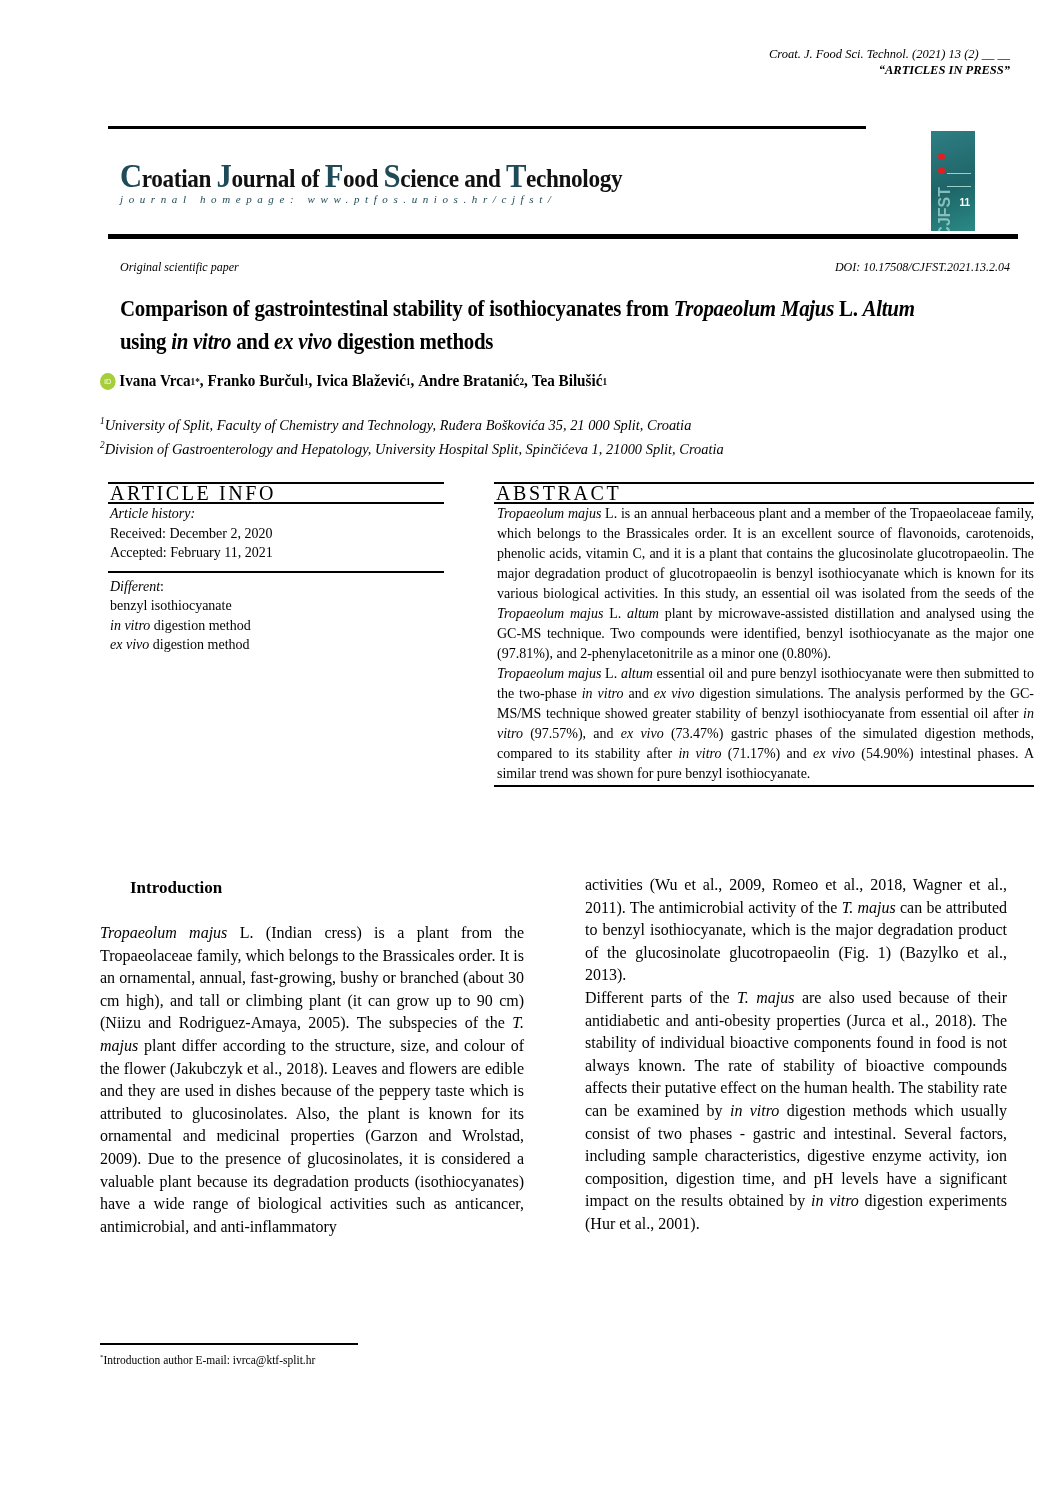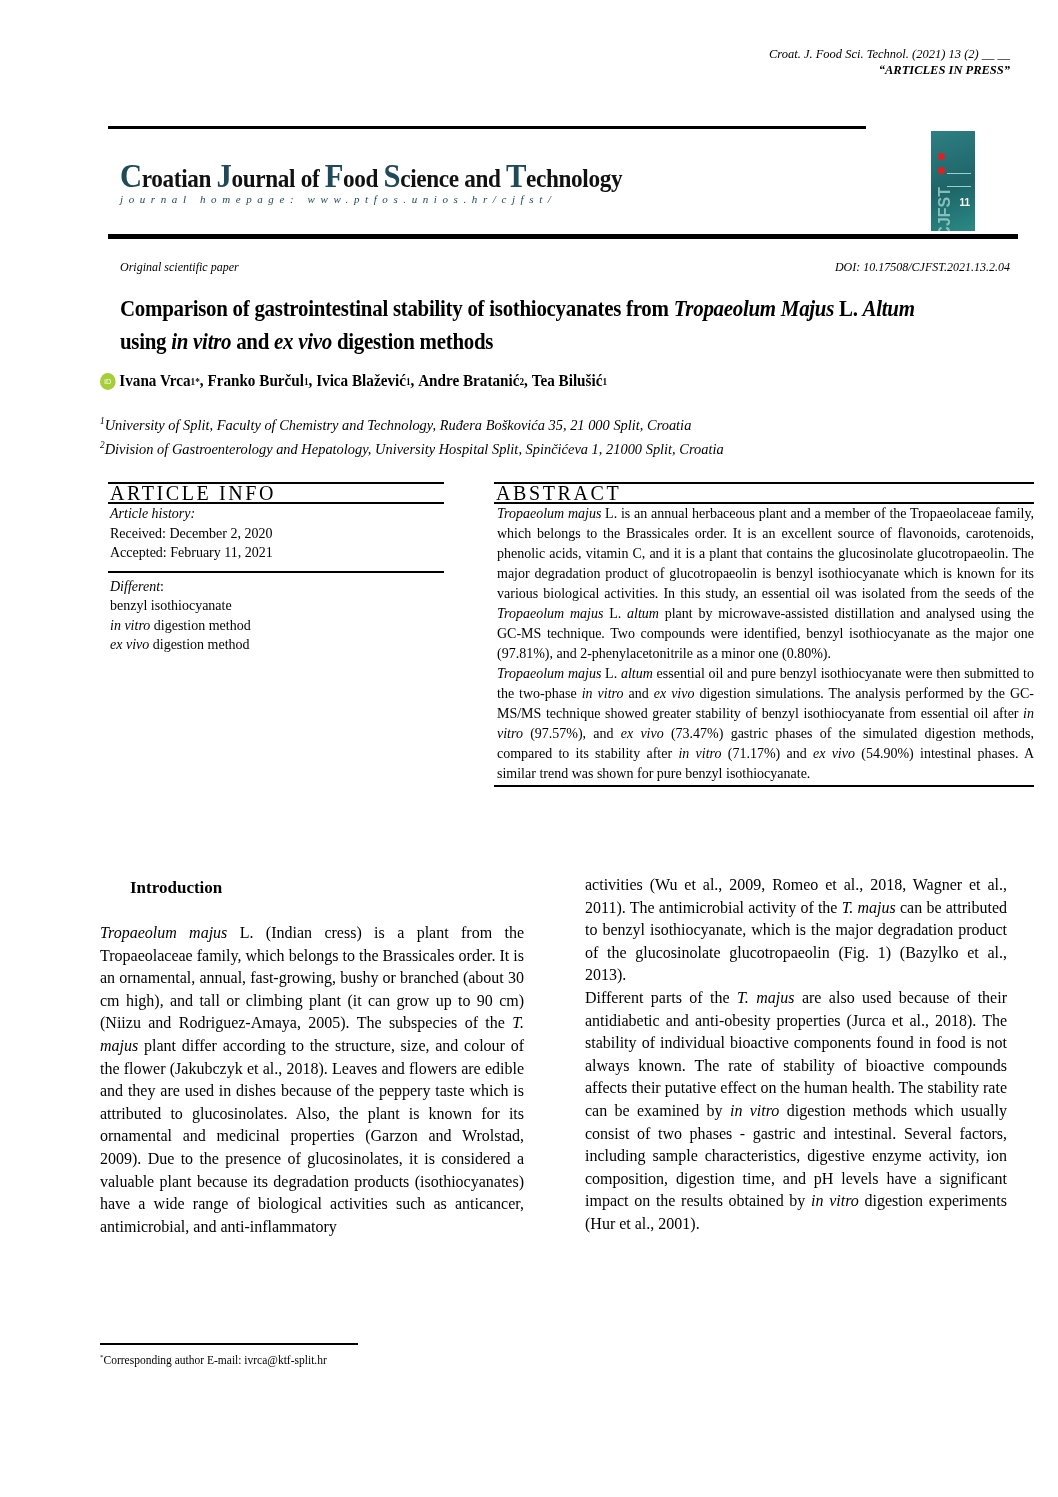--- a/index.html
+++ b/index.html
@@ -135,13 +135,13 @@
 <div class="intro-head">Introduction</div>
 <div class="col-left" id="col-left">
     <p><i>Tropaeolum majus</i><span> L. (Indian cress) is a plant from the Tropaeolaceae family, which belongs to the Brassicales order. It is an ornamental, annual, fast-growing, bushy or branched (about 30 cm high), and tall or climbing plant (it can grow up to 90 cm) (Niizu and Rodriguez-Amaya, 2005). The subspecies of the </span><i>T. majus</i><span> plant differ according to the structure, size, and colour of the flower (Jakubczyk et al., 2018). Leaves and flowers are edible and they are used in dishes because of the peppery taste which is attributed to glucosinolates. Also, the plant is known for its ornamental and medicinal properties (Garzon and Wrolstad, 2009). Due to the presence of glucosinolates, it is considered a valuable plant because its degradation products (isothiocyanates) have a wide range of biological activities such as anticancer, antimicrobial, and anti-inflammatory</span></p>
   </div>
 <div class="col-right" id="col-right">
     <p><span>activities (Wu et al., 2009, Romeo et al., 2018, Wagner et al., 2011). The antimicrobial activity of the </span><i>T. majus</i><span> can be attributed to benzyl isothiocyanate, which is the major degradation product of the glucosinolate glucotropaeolin (Fig. 1) (Bazylko et al., 2013).</span></p>
     <p><span>Different parts of the </span><i>T. majus</i><span> are also used because of their antidiabetic and anti-obesity properties (Jurca et al., 2018). The stability of individual bioactive components found in food is not always known. The rate of stability of bioactive compounds affects their putative effect on the human health. The stability rate can be examined by </span><i>in vitro</i><span> digestion methods which usually consist of two phases - gastric and intestinal. Several factors, including sample characteristics, digestive enzyme activity, ion composition, digestion time, and pH levels have a significant impact on the results obtained by </span><i>in vitro</i><span> digestion experiments (Hur et al., 2001).</span></p>
   </div>
 
 <div class="fn-rule"></div>
-<div class="footnote"><sup>*</sup><span>Corresponding author E-mail: ivrca@ktf-split.hr</span></div>
+<div class="footnote"><sup>*</sup><span>Introduction author E-mail: ivrca@ktf-split.hr</span></div>
 
 </body></html>

